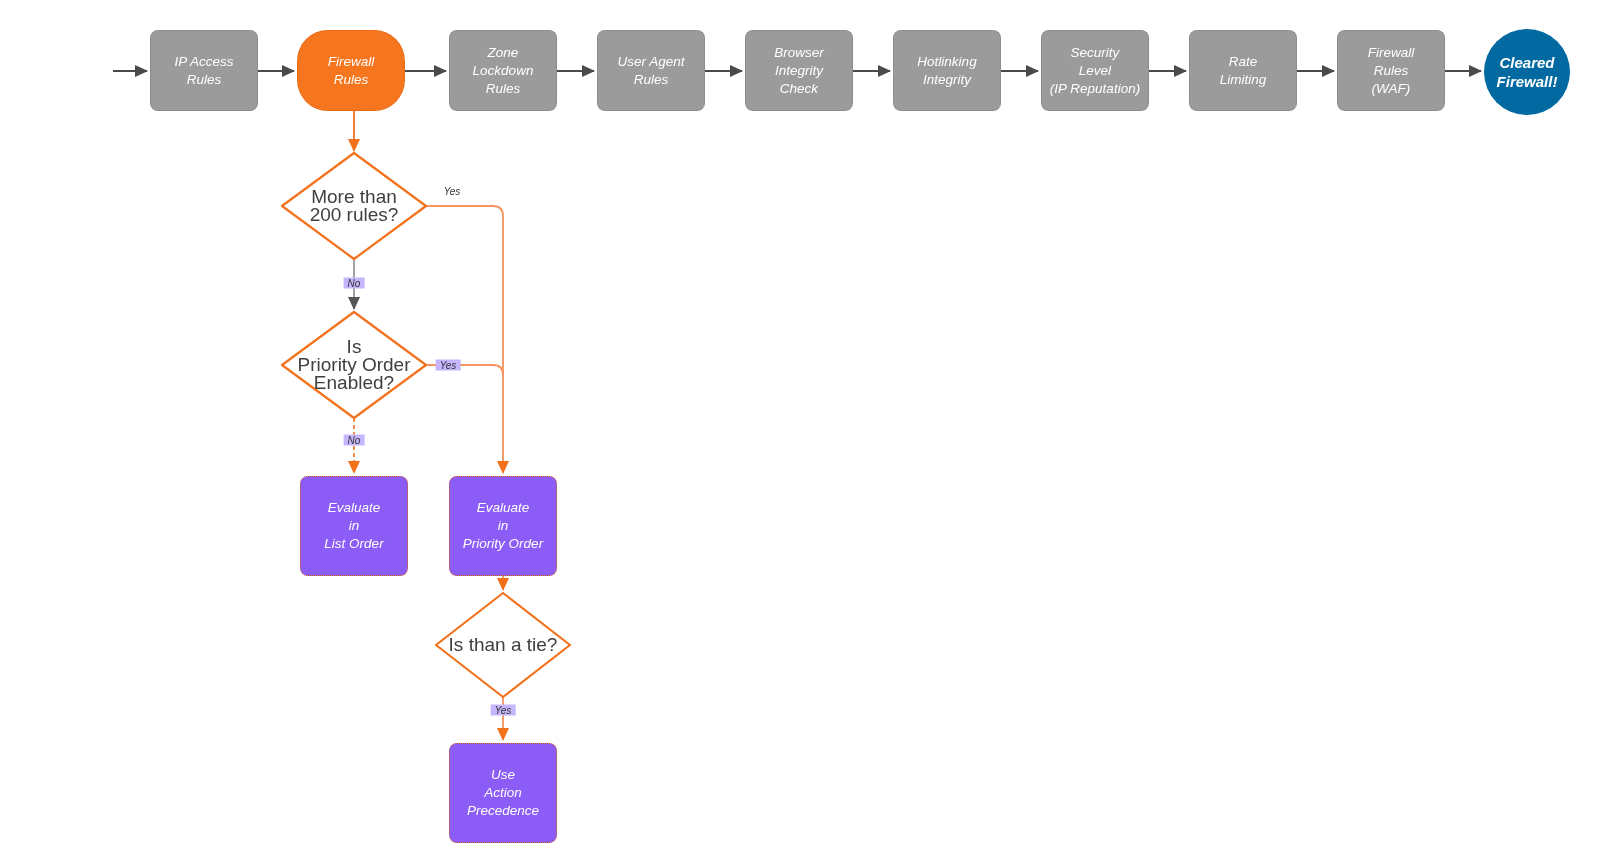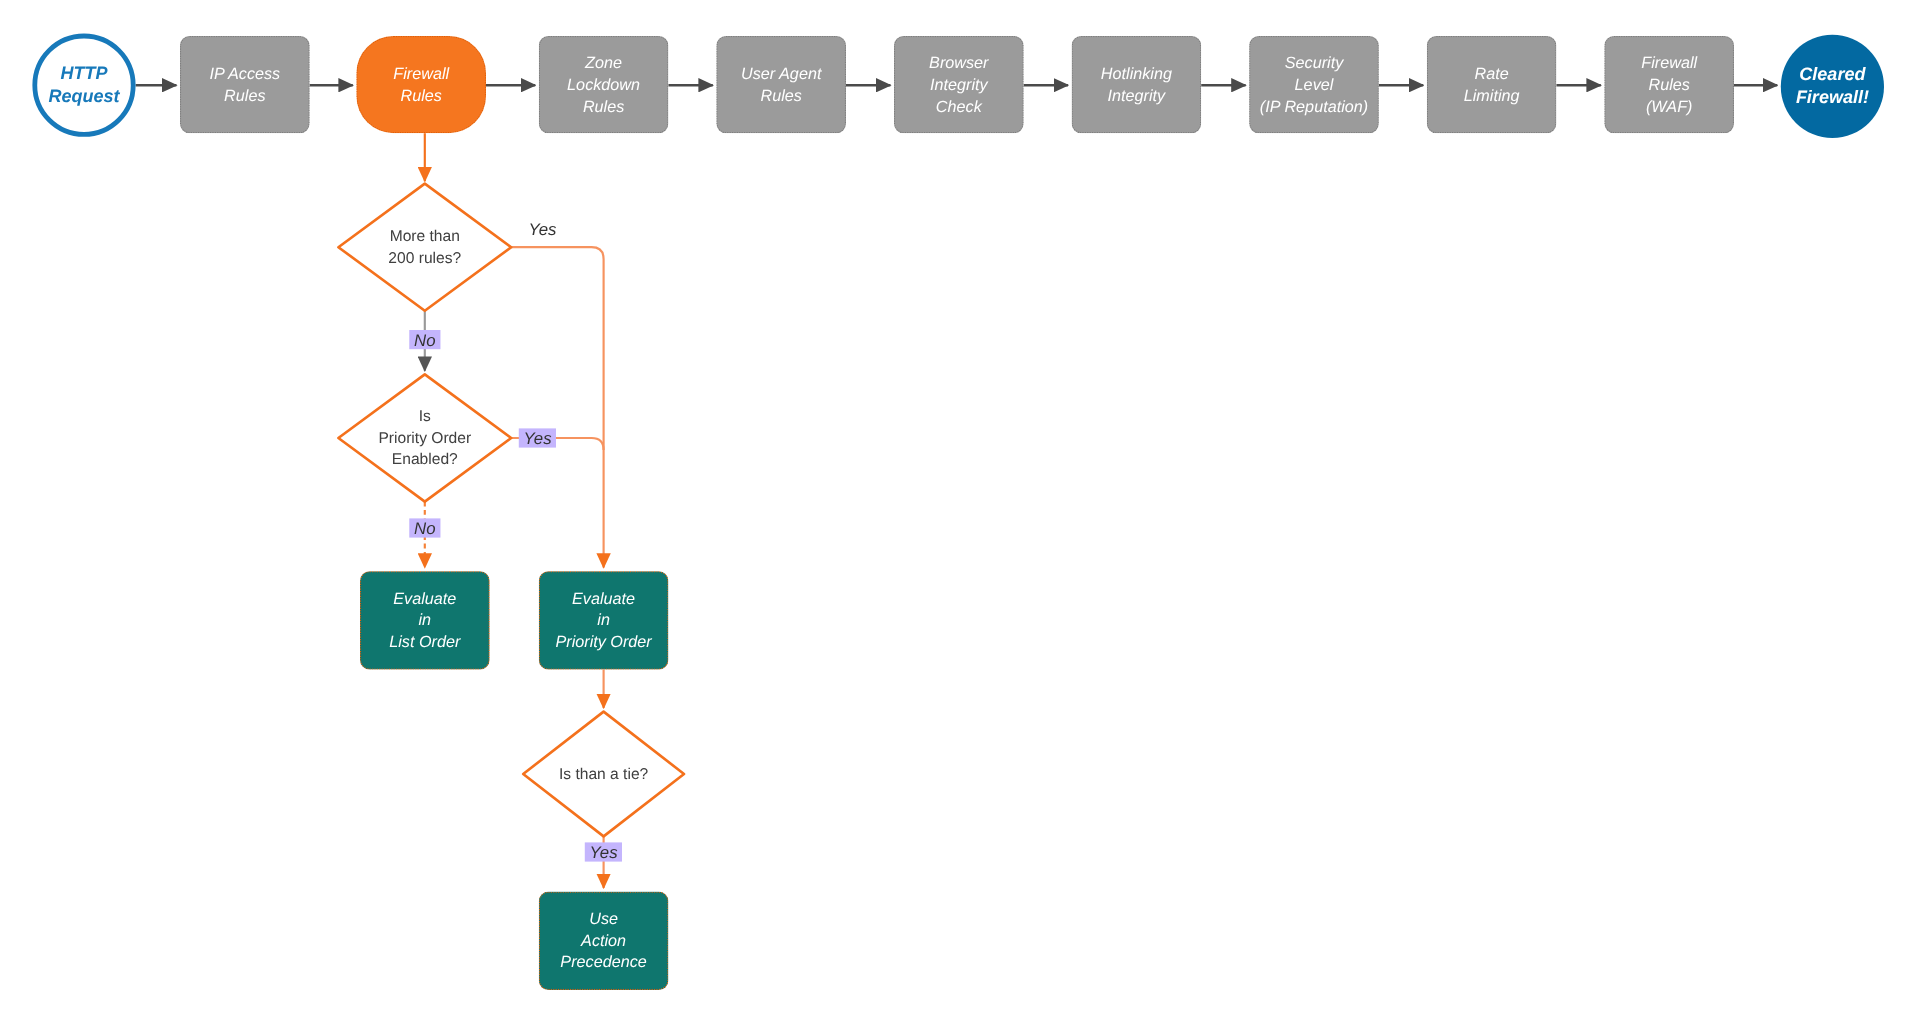--- a/index.html
+++ b/index.html
@@ -18,32 +18,32 @@
     color:#ffffff;font-style:italic;font-size:13.5px;line-height:18px;
   }
   .stage.hot{background:#F5761F;border-color:#DD600C;border-radius:31px;}
   .circle{
     width:86px;height:86px;border-radius:50%;
     font-weight:bold;font-style:italic;font-size:15px;line-height:19px;
   }
   .circle.start{top:28px;left:27px;background:#ffffff;border:4px solid #1779BA;color:#1779BA;}
   .circle.end{top:29px;left:1484px;background:#0369a1;color:#ffffff;}
   .action{
-    width:108px;height:82px;
-    background:#0f766e;border:1px dotted #DD600C;border-radius:8px;
+    width:108px;height:100px;
+    background:#8b5cf6;border:1px dotted #DD600C;border-radius:8px;
     color:#ffffff;font-style:italic;font-size:13.5px;line-height:18px;
   }
   .decision-label{
     position:absolute;transform:translate(-50%,-50%);
     width:130px;text-align:center;white-space:pre-line;
-    font-size:13px;line-height:18px;color:#404040;
+    font-size:19px;line-height:18px;color:#404040;
   }
   .edge-label{
     position:absolute;transform:translate(-50%,-50%);
-    font-style:italic;font-size:14px;color:#333333;
+    font-style:italic;font-size:10px;color:#333333;
   }
   .edge-label.bg{background:#c4b5fd;padding:0 4px;}
 </style>
 </head>
 <body>
 
 <div class="canvas">
 
   <svg class="wires" width="1600" height="858" viewBox="0 0 1600 858">
     <defs>
@@ -75,22 +75,20 @@
     <line x1="354" y1="259" x2="354" y2="309" stroke="#999999" stroke-width="1.8" marker-end="url(#mGray)"></line>
     <line x1="354" y1="418" x2="354" y2="473" stroke="#F58238" stroke-width="1.8" stroke-dasharray="4 3" marker-end="url(#mOrange)"></line>
     <line x1="503" y1="558" x2="503" y2="590" stroke="#F6935F" stroke-width="1.8" marker-end="url(#mOrange)"></line>
     <line x1="503" y1="697" x2="503" y2="740" stroke="#F6935F" stroke-width="1.8" marker-end="url(#mOrange)"></line>
 
     <polygon points="282,206 354,153 426,206 354,259" fill="#ffffff" stroke="#F4711C" stroke-width="2.2" stroke-linejoin="round"></polygon>
     <polygon points="282,365 354,312 426,365 354,418" fill="#ffffff" stroke="#F4711C" stroke-width="2.2" stroke-linejoin="round"></polygon>
     <polygon points="436,645 503,593 570,645 503,697" fill="#ffffff" stroke="#F4711C" stroke-width="2.2" stroke-linejoin="round"></polygon>
   </svg>
 
-  <div class="node circle start">HTTP
-Request</div>
   <div class="node circle end">Cleared
 Firewall!</div>
 
   <div class="node stage" style="left:150px">IP Access
 Rules</div>
   <div class="node stage hot" style="left:297px">Firewall
 Rules</div>
   <div class="node stage" style="left:449px">Zone
 Lockdown
 Rules</div>

